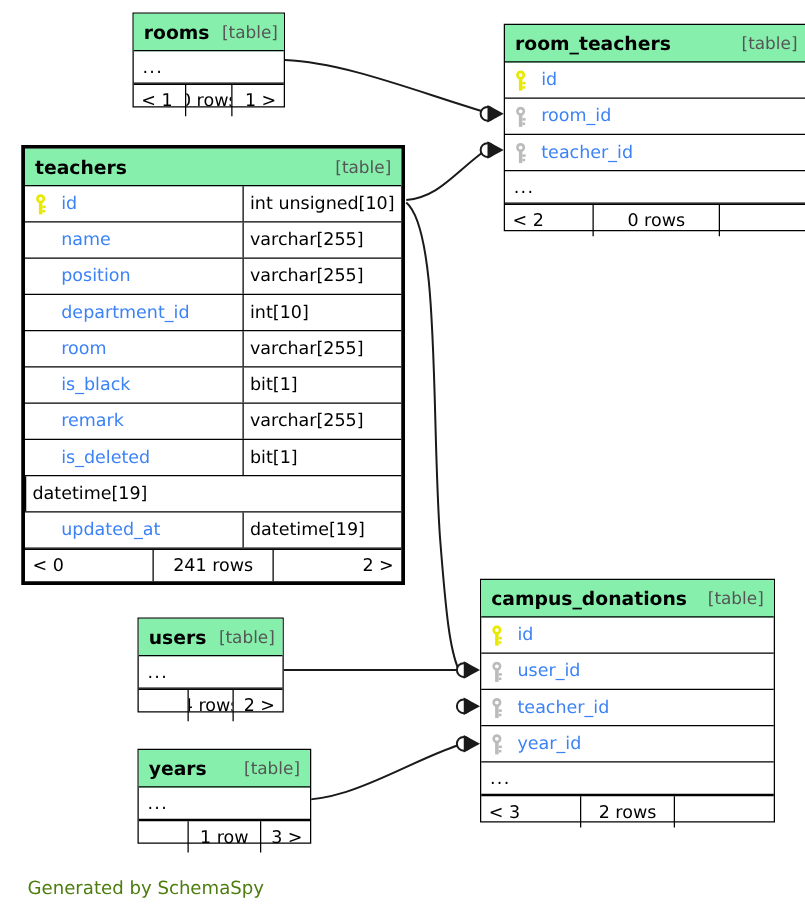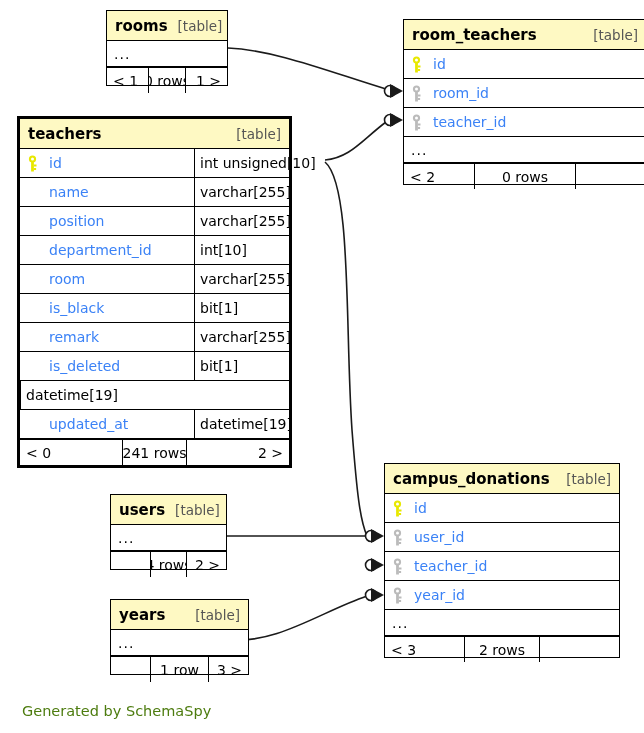--- a/index.html
+++ b/index.html
@@ -32,21 +32,21 @@
     position: absolute;
     background: #ffffff;
     border: 1px solid #000000;
     box-sizing: border-box;
     z-index: 2;
   }
   .table-box.focal {
     border: 3px solid #000000;
   }
   .tbl-header {
-    background: #fef9c3;
+    background: #86efac;
     border-bottom: 1px solid #000000;
     box-sizing: border-box;
     display: flex;
     align-items: center;
     justify-content: space-between;
     padding: 0 8px;
     height: 30px;
   }
   .tbl-name {
     font-weight: bold;
@@ -237,21 +237,21 @@
             <span class="col-label">teacher_id</span>
           </div>
         </div>
         <div class="ellipsis-row">...</div>
         <div class="footer-row">
           <div class="footer-cell prev" style="flex:0 0 70px;">&lt; 2</div>
           <div class="footer-cell mid" style="flex:1 1 auto;">0 rows</div>
           <div class="footer-cell next" style="flex:0 0 70px;"></div>
         </div>
       </div>
-      <div class="table-box focal" style="left: 17px; top: 116px; width: 275px; height: 352px;">
+      <div class="table-box focal" style="left: 17px; top: 116px; width: 307px; height: 352px;">
         <div class="tbl-header">
           <span class="tbl-name">teachers</span>
           <span class="tbl-tag">[table]</span>
         </div>
         <div class="col-row">
           <div class="col-name" style="flex:0 0 174px; max-width:174px;">
             <span class="key-slot">
               <svg class="keyicon" width="11" height="17" viewBox="0 0 11 17">
                 <circle cx="5.5" cy="4" r="3.6" fill="#e8e800"></circle>
                 <circle cx="5.5" cy="4" r="1.5" fill="#ffffff"></circle>

